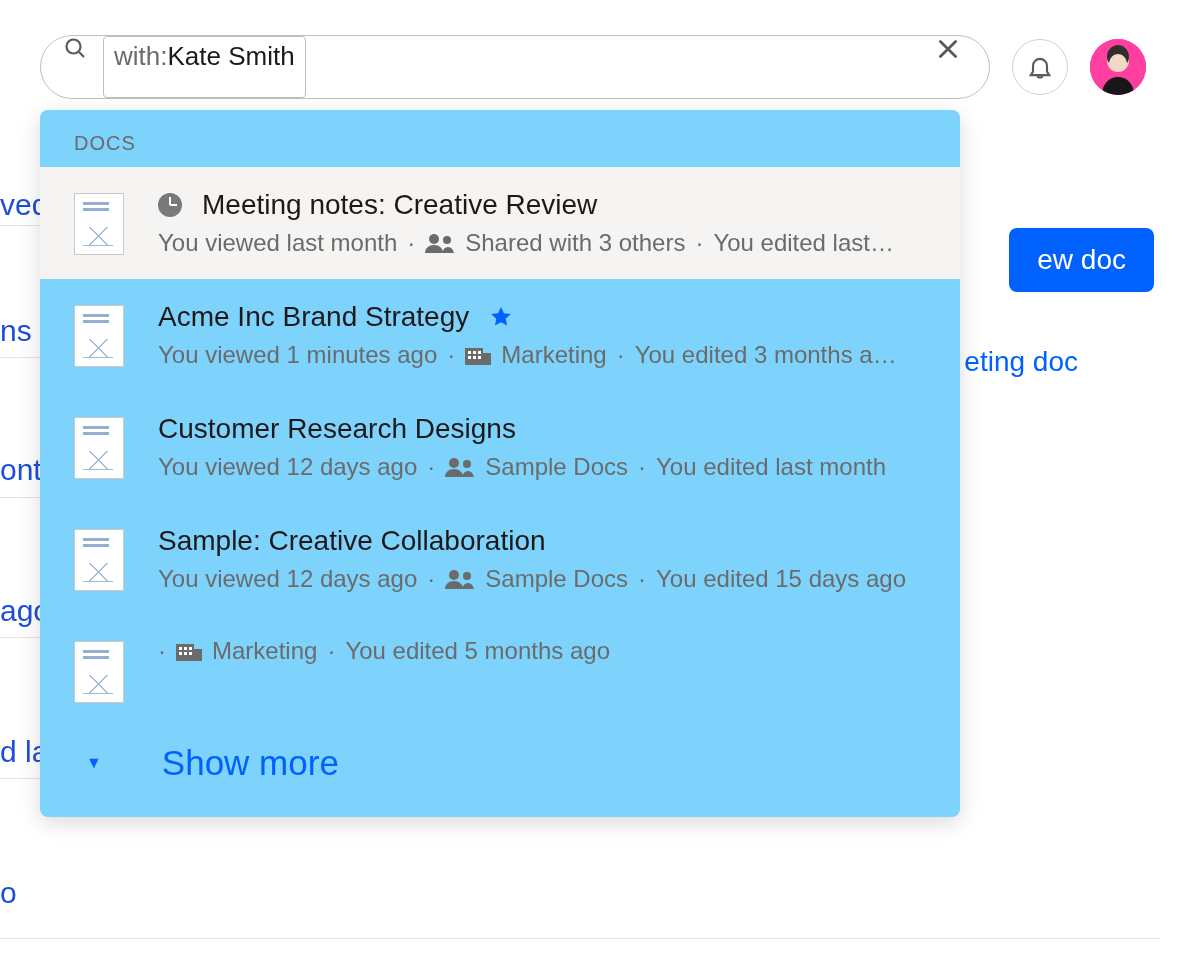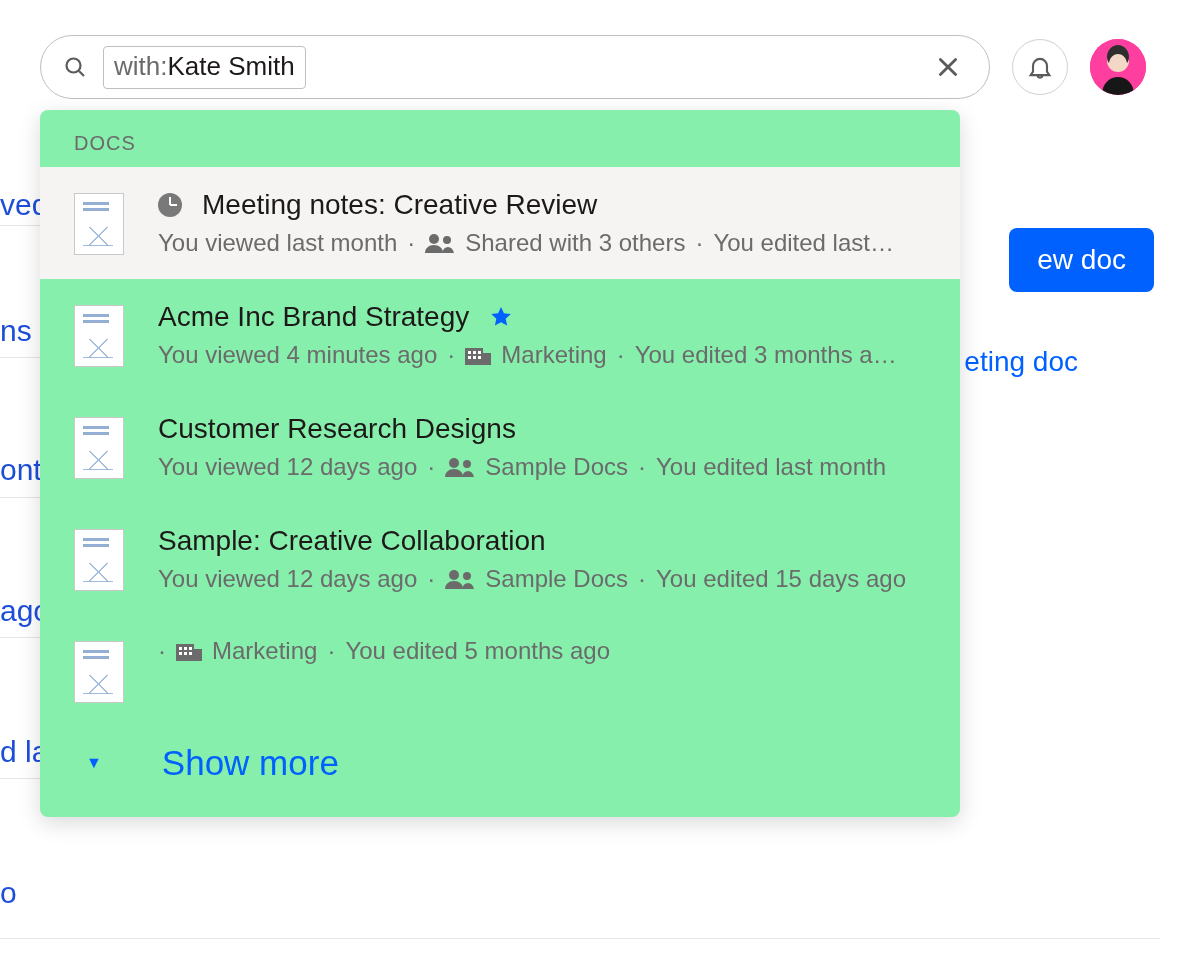--- a/index.html
+++ b/index.html
@@ -23,21 +23,20 @@
     display: flex;
     align-items: center;
     gap: 22px;
   }
   .search-bar {
     flex: 1;
     height: 64px;
     border: 1px solid #bfbfbf;
     border-radius: 32px;
     display: flex;
-    align-items: center;
     padding: 0 28px 0 22px;
     background: #fff;
   }
   .search-bar .mag {
     color: #5b5b5b;
     width: 24px; height: 24px;
     margin-right: 16px;
     flex-shrink: 0;
   }
   .search-chip {
@@ -110,21 +109,21 @@
     color: #0061fe;
     font-size: 28px;
   }
 
   
   .dropdown {
     position: absolute;
     top: 110px;
     left: 40px;
     width: 920px;
-    background: #86efac;
+    background: #7dd3fc;
     border-radius: 8px;
     box-shadow: 0 6px 22px rgba(0,0,0,0.15);
     padding-top: 22px;
     overflow: hidden;
   }
   .section-label {
     font-size: 20px;
     letter-spacing: 1px;
     color: #6b6b6b;
     padding: 0 34px 12px;
@@ -294,21 +293,21 @@
         <div class="result-body">
           <div class="title-line">
             <span>Acme Inc Brand Strategy</span>
             <span>
               <svg class="star" viewBox="0 0 24 24" fill="currentColor">
                 <path d="M12 2l2.9 6.3 6.9.8-5.1 4.7 1.4 6.8L12 17.3 5.9 20.6l1.4-6.8L2.2 9.1l6.9-.8z"></path>
               </svg>
             </span>
           </div>
           <div class="meta-line">
-            <span>You viewed 4 minutes ago</span>
+            <span>You viewed 1 minutes ago</span>
             <span class="dot">·</span>
             <span class="loc-icon">
               <svg width="26" height="20" viewBox="0 0 26 20" fill="currentColor">
                 <rect x="0" y="3" width="18" height="17"></rect>
                 <rect x="18" y="8" width="8" height="12"></rect>
                 <rect x="3" y="6" width="3" height="3" fill="#fff"></rect>
                 <rect x="8" y="6" width="3" height="3" fill="#fff"></rect>
                 <rect x="13" y="6" width="3" height="3" fill="#fff"></rect>
                 <rect x="3" y="11" width="3" height="3" fill="#fff"></rect>
                 <rect x="8" y="11" width="3" height="3" fill="#fff"></rect>

